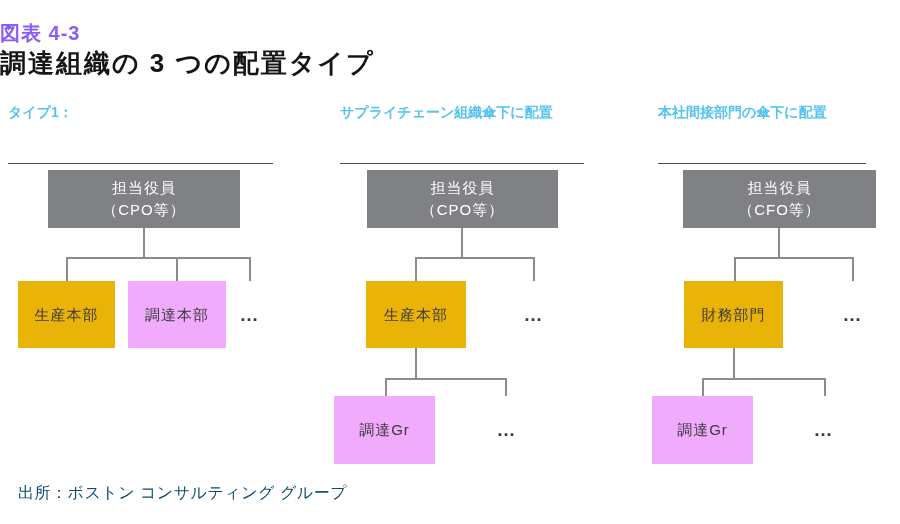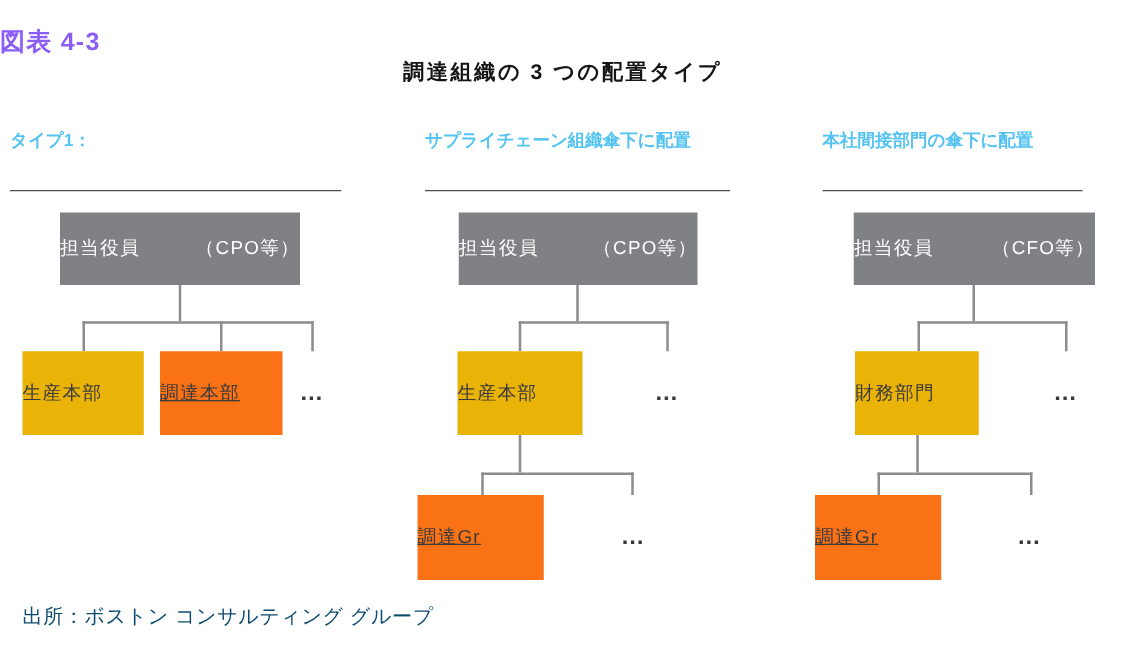--- a/index.html
+++ b/index.html
@@ -5,36 +5,36 @@
   html,body { margin:0; padding:0; background:#ffffff; }
   .page {
     position:relative; width:900px; height:524px; background:#ffffff;
     font-family:"Liberation Sans","DejaVu Sans",sans-serif; overflow:hidden;
   }
   .fig-number {
     position:absolute; top:20px; left:0; width:100%; text-align:left;
     color:#8b5cf6; font-size:20px; font-weight:bold; letter-spacing:1px;
   }
   .fig-title {
-    position:absolute; top:46px; left:0; width:100%; text-align:center;
-    color:#151515; font-size:17px; font-weight:bold; letter-spacing:2px; margin:0;
+    position:absolute; top:46px; left:0; width:100%; text-align:left;
+    color:#151515; font-size:26px; font-weight:bold; letter-spacing:2px; margin:0;
   }
   .col-head {
-    position:absolute; top:102px; height:45px; padding-bottom:5px;
+    position:absolute; top:102px; height:45px; padding-bottom:16px;
     border-bottom:1.5px solid #4d4d4d;
     color:#54c3f1; font-size:14px; line-height:21px; font-weight:bold;
   }
   .node {
-    position:absolute; display:flex; flex-direction:row;
-    align-items:center; justify-content:space-between; text-align:center;
+    position:absolute; display:flex; flex-direction:column;
+    align-items:center; justify-content:center; text-align:center;
     font-size:15px; line-height:22px; color:#3a3a3c; letter-spacing:1px;
   }
   .node.dark { background:#7f8184; color:#ffffff; }
   .node.gray { background:#eab308; }
-  .node.blue { background:#f97316;text-decoration:underline; }
+  .node.blue { background:#f0abfc; }
   .cline { position:absolute; background:#8c8c8c; }
   .dots {
     position:absolute; display:flex; align-items:center; justify-content:center;
     font-size:19px; font-weight:bold; color:#3a3a3c; letter-spacing:2px;
     padding-bottom:6px;
   }
   .footer {
     position:absolute; left:18px; top:483px;
     font-size:16px; color:#0c4a6e; letter-spacing:0.5px;
   }

